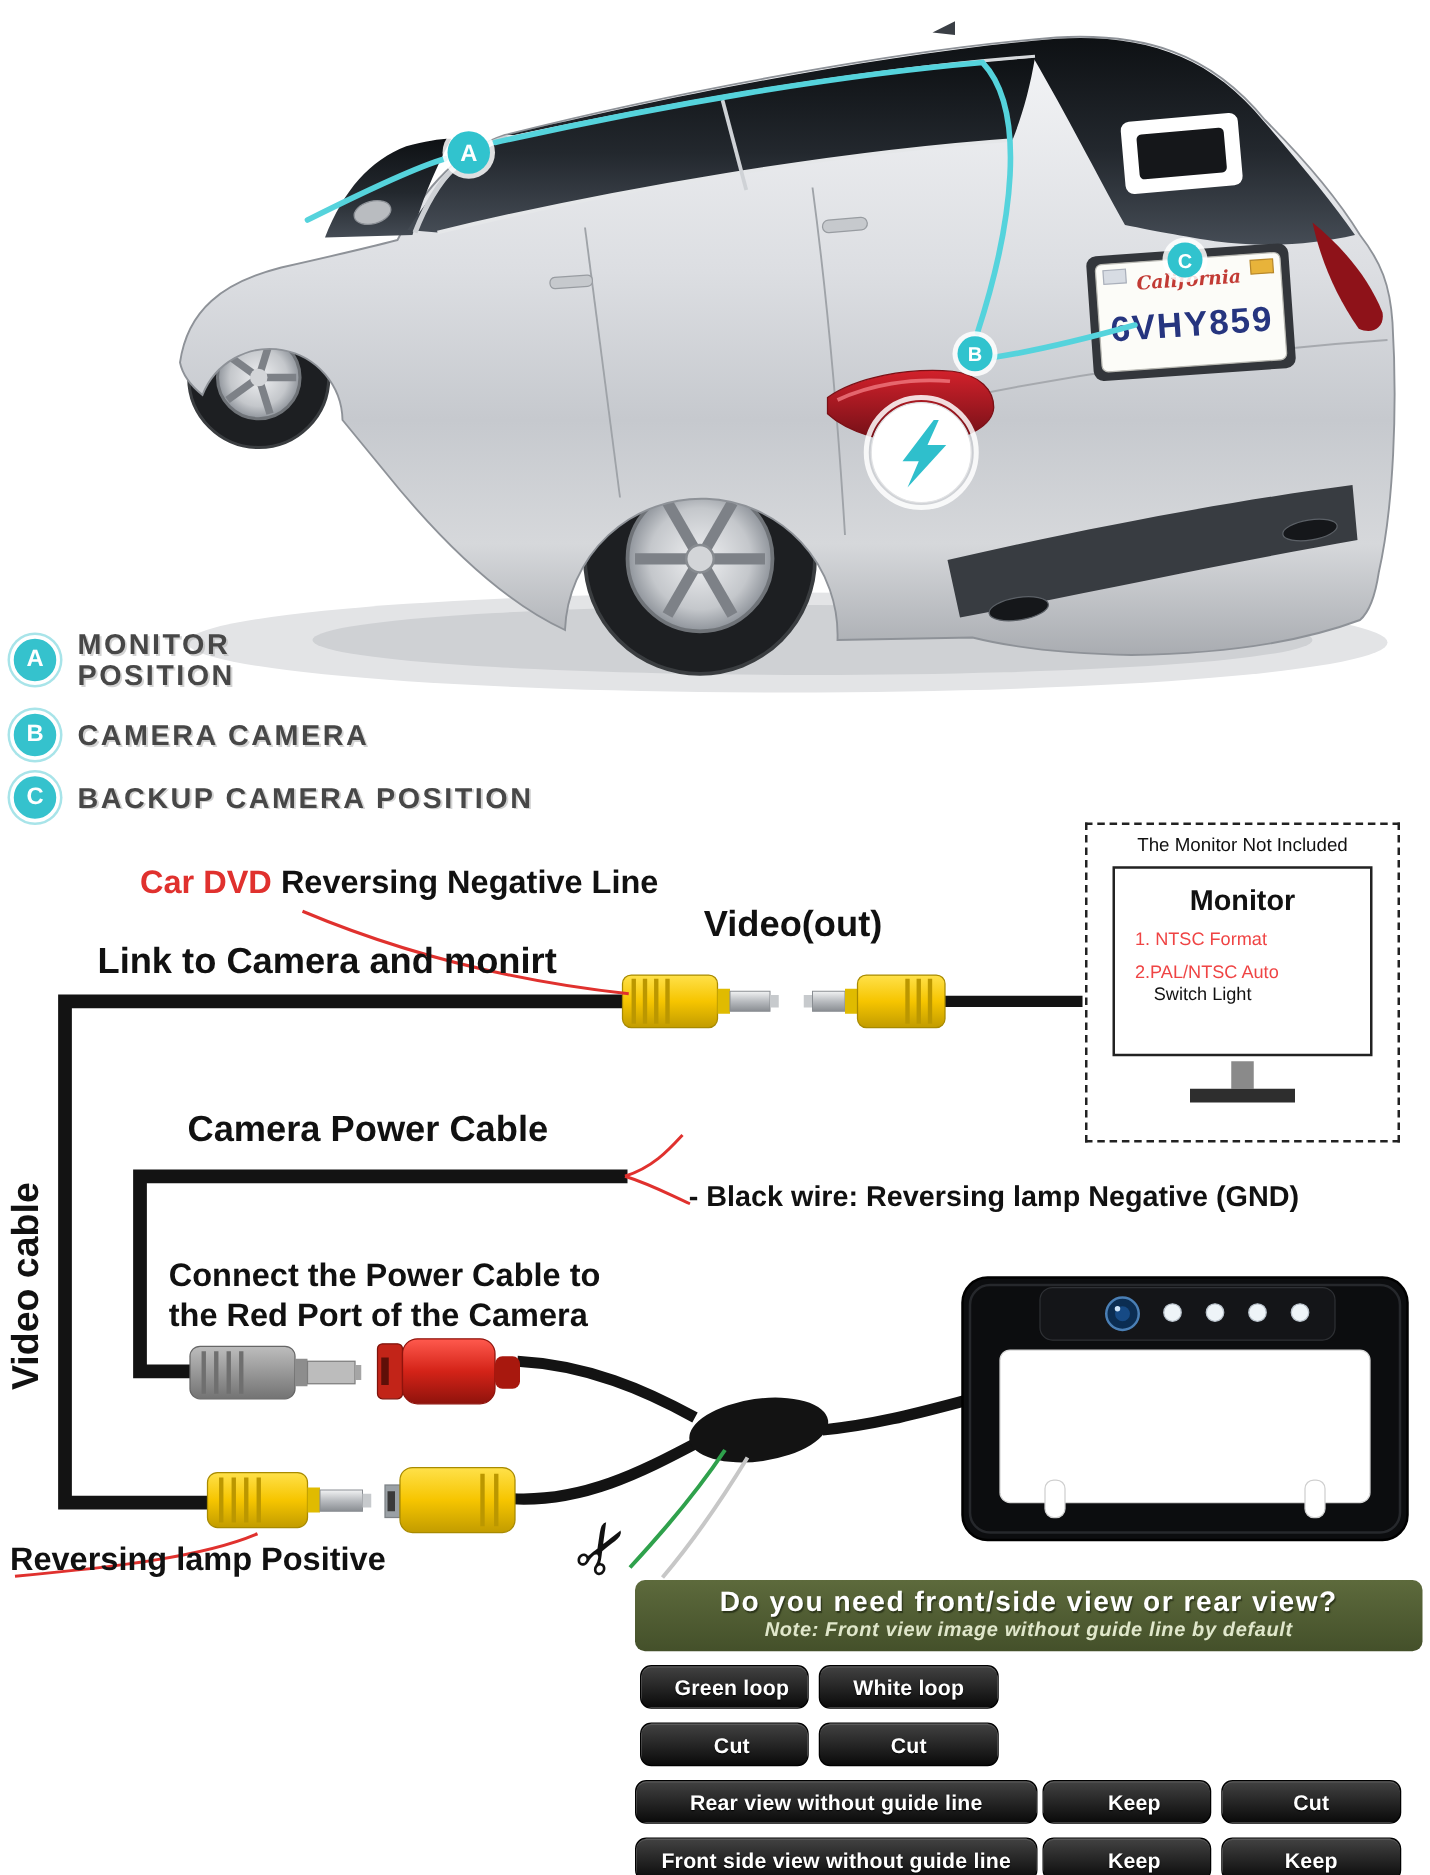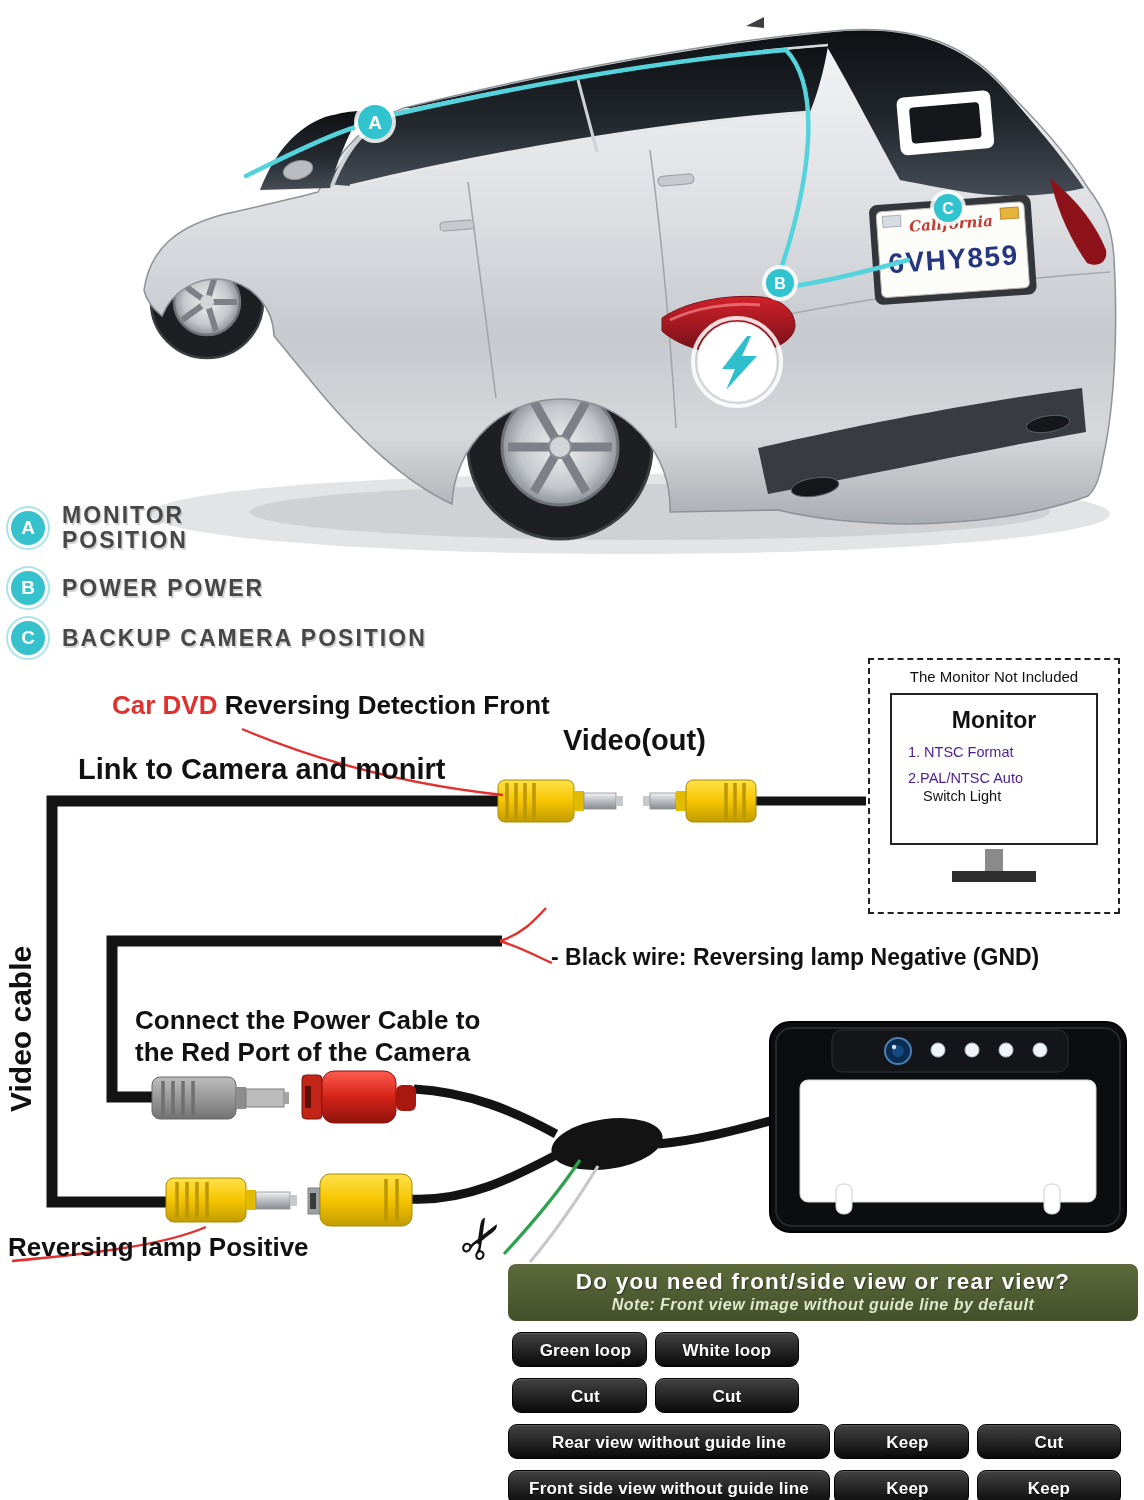--- a/index.html
+++ b/index.html
@@ -13,21 +13,21 @@
              box-shadow:0 0 0 2px #a8e4e9;color:#fff;font-weight:bold;font-size:19px;
              display:flex;align-items:center;justify-content:center;flex:0 0 auto;}
   .leg-text{margin-left:14px;font-weight:bold;font-size:23px;letter-spacing:2px;color:#474747;
             line-height:25px;text-shadow:1.5px 1.5px 0 rgba(175,175,175,.55);}
   
   .monitor-outer{position:absolute;left:868px;top:658px;width:252px;height:256px;
                  border:2px dashed #222;box-sizing:border-box;}
   .m-notincl{margin-top:8px;text-align:center;font-size:15px;color:#111;}
   .monitor-inner{width:208px;height:152px;margin:8px auto 0;border:2px solid #222;box-sizing:border-box;}
   .m-title{text-align:center;font-weight:bold;font-size:23px;margin-top:12px;color:#111;}
-  .m-item{font-size:14.5px;color:#4c1d95;margin:10px 0 0 16px;}
+  .m-item{font-size:14.5px;color:#ef4444;margin:10px 0 0 16px;}
   .m-item2b{font-size:14.5px;color:#111;margin:2px 0 0 31px;}
   .m-neck{width:18px;height:22px;background:#8a8a8a;margin:4px auto 0;}
   .m-base{width:84px;height:11px;background:#2e2e2e;margin:0 auto;}
   
   .vtext{position:absolute;left:4px;top:872px;height:240px;writing-mode:vertical-rl;
          transform:rotate(180deg);font-weight:bold;font-size:30px;color:#111;
          display:flex;align-items:center;}
   
   .ctable{position:absolute;left:508px;top:1264px;width:630px;}
   .thead{background:linear-gradient(#5d6a3c,#44502a);border-radius:8px;padding:5px 0 7px;}
@@ -199,21 +199,21 @@
   <div class="leg-item" style="left:8px;top:503px;">
     <div class="leg-badge">A</div>
     <div class="leg-text">
       <div>MONITOR</div>
       <div>POSITION</div>
     </div>
   </div>
   <div class="leg-item" style="left:8px;top:568px;">
     <div class="leg-badge">B</div>
     <div class="leg-text">
-        <div>POWER POWER</div>
+        <div>CAMERA CAMERA</div>
       </div>
   </div>
   <div class="leg-item" style="left:8px;top:618px;">
     <div class="leg-badge">C</div>
     <div class="leg-text">
         <div>BACKUP CAMERA POSITION</div>
       </div>
   </div>
 
   <svg class="abs" style="left:0;top:620px;" width="1144" height="660" viewBox="0 620 1144 660">
@@ -340,38 +340,39 @@
     <g fill="none" stroke="#e0312e" stroke-width="2.4">
       <path d="M 242,729 C 330,766 420,786 503,795"></path>
       <path d="M 500,941 C 522,934 534,921 546,908"></path>
       <path d="M 500,941 C 522,948 536,956 552,963"></path>
       <path d="M 12,1261 C 88,1254 162,1246 206,1227"></path>
     </g>
   </svg>
 
   <div class="dlabel" style="left:112px;top:690px;font-size:26px;">
     <span style="color:#e0312e;text-align:right;">Car DVD</span>
-    <span style="color:#111;">Reversing Detection Front</span>
+    <span style="color:#111;">Reversing Negative Line</span>
   </div>
   <div class="dlabel" style="left:78px;top:753px;font-size:29px;">Link to Camera and monirt</div>
   <div class="dlabel" style="left:563px;top:724px;font-size:29px;">Video(out)</div>
 
   <div class="monitor-outer">
     <div class="m-notincl">The Monitor Not Included</div>
     <div class="monitor-inner">
       <div class="m-title">Monitor</div>
       <div class="m-item">1. NTSC Format</div>
       <div class="m-item">2.PAL/NTSC Auto</div>
       <div class="m-item2b">Switch Light</div>
     </div>
     <div class="m-neck"></div>
     <div class="m-base"></div>
   </div>
 
   <div class="vtext">Video cable</div>
+  <div class="dlabel" style="left:150px;top:888px;font-size:29px;">Camera Power Cable</div>
   <div class="dlabel" style="left:551px;top:944px;font-size:23px;">- Black wire: Reversing lamp Negative (GND)</div>
   <div class="dlabel" style="left:135px;top:1004px;font-size:26px;line-height:32px;">
     <div>Connect the Power Cable to</div>
     <div>the Red Port of the Camera</div>
   </div>
   <div class="dlabel" style="left:8px;top:1232px;font-size:26px;">Reversing lamp Positive</div>
 
   <div class="ctable">
     <div class="thead">
       <div class="ttitle">Do you need front/side view or rear view?</div>

